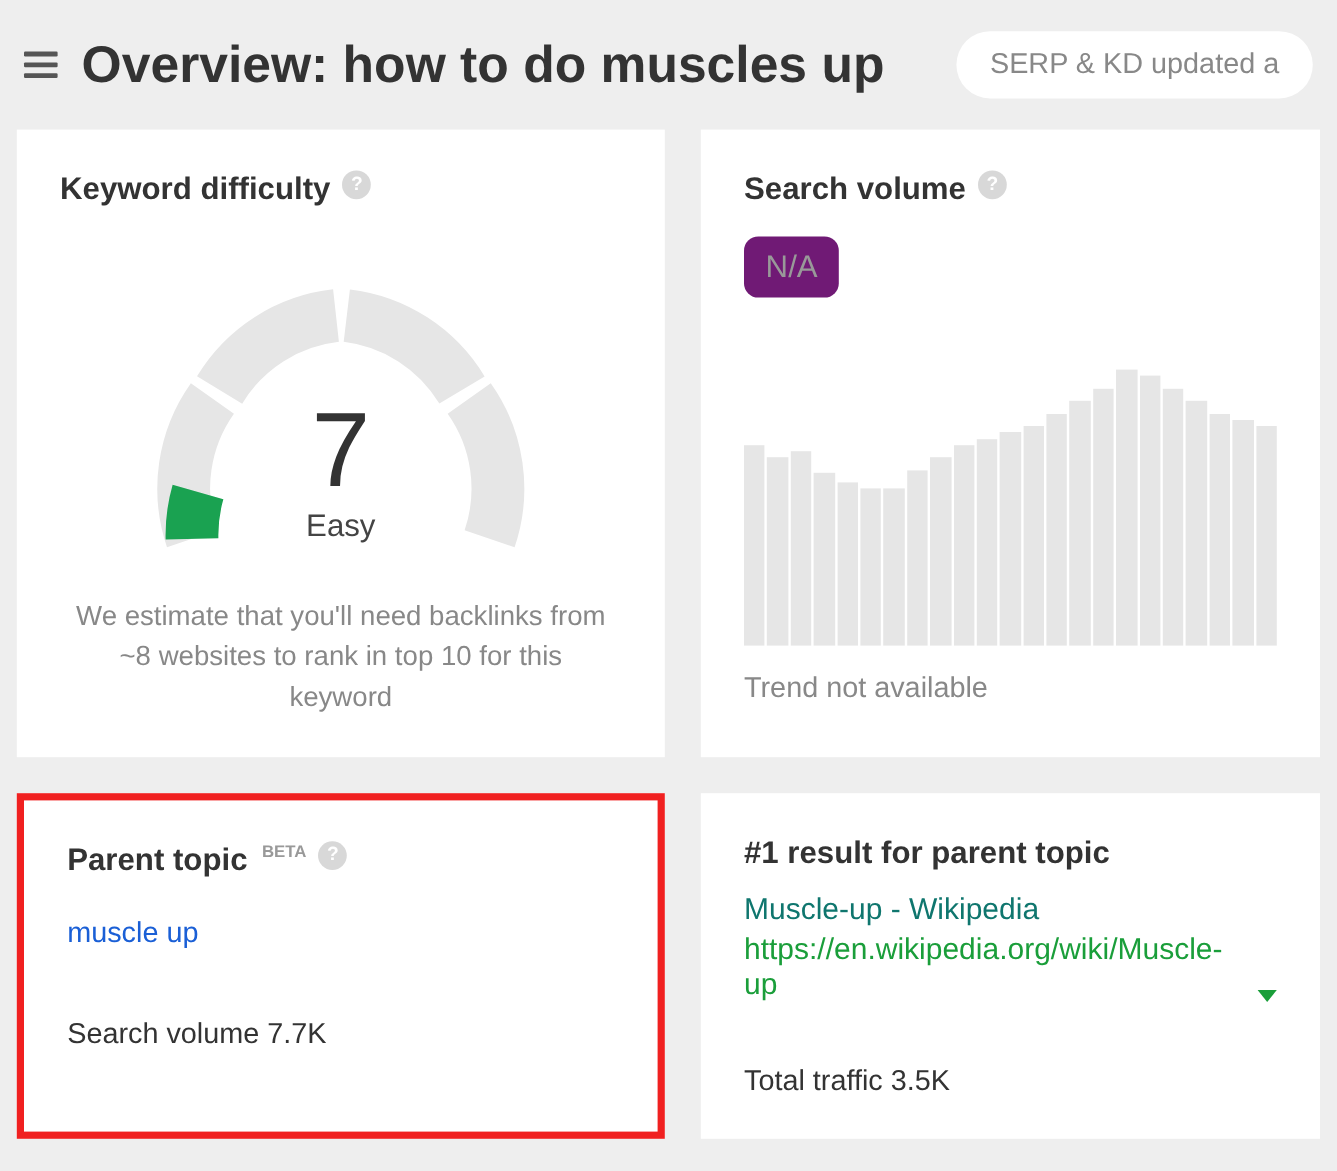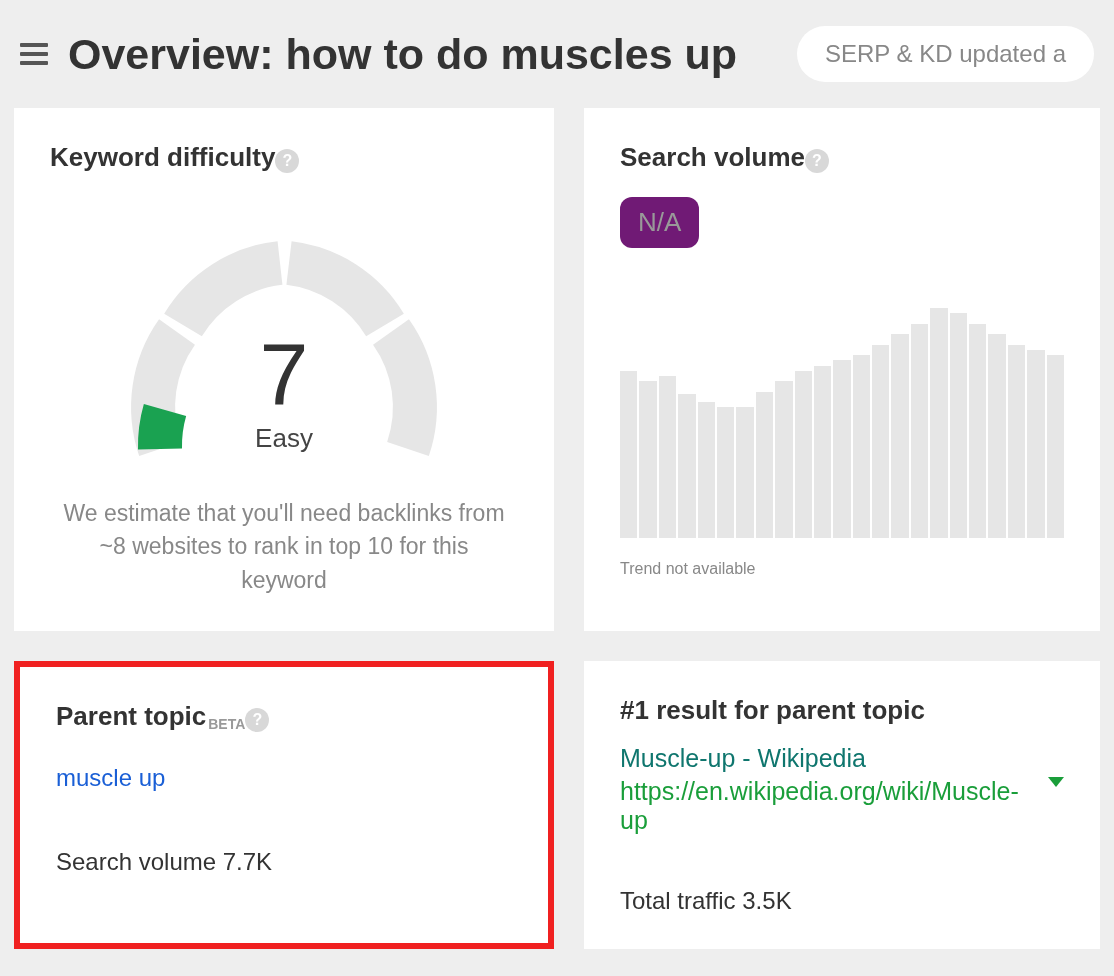--- a/index.html
+++ b/index.html
@@ -54,21 +54,22 @@
   }
   .card {
     background: #fff;
     padding: 34px 36px;
   }
   .card-title {
     font-size: 26px;
     font-weight: 700;
     color: #333;
     display: flex;
-    align-items: flex-end;
+    align-items: flex-start;
+    gap: 10px;
   }
   .help-icon {
     width: 24px;
     height: 24px;
     background: #d8d8d8;
     border-radius: 50%;
     color: #fff;
     font-size: 16px;
     font-weight: 700;
     display: inline-flex;
@@ -127,21 +128,21 @@
     height: 230px;
     display: flex;
     align-items: flex-end;
     gap: 2px;
   }
   .sv-chart .bar {
     flex: 1;
     background: #e6e6e6;
   }
   .trend-label {
-    font-size: 16px;
+    font-size: 24px;
     color: #888;
     margin-top: 22px;
   }
   .parent-topic-card {
     border: 6px solid #f02020;
     position: relative;
   }
   .beta-badge {
     font-size: 14px;
     color: #999;
@@ -160,21 +161,21 @@
     color: #333;
     margin-top: 56px;
   }
   .result-card .res-title {
     color: #0f766e;
     font-size: 25px;
     margin-top: 18px;
   }
   .result-card .res-url-line {
     display: flex;
-    align-items: flex-start;
+    align-items: flex-end;
     gap: 6px;
     margin-top: 4px;
   }
   .result-card .res-url {
     color: #1a9e3a;
     font-size: 25px;
   }
   .dropdown-caret {
     width: 0;
     height: 0;

